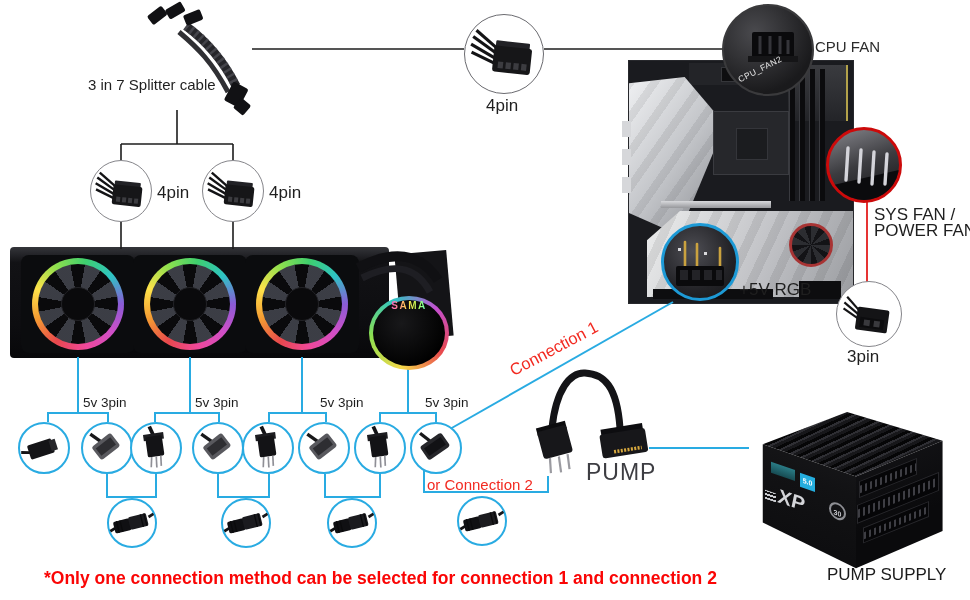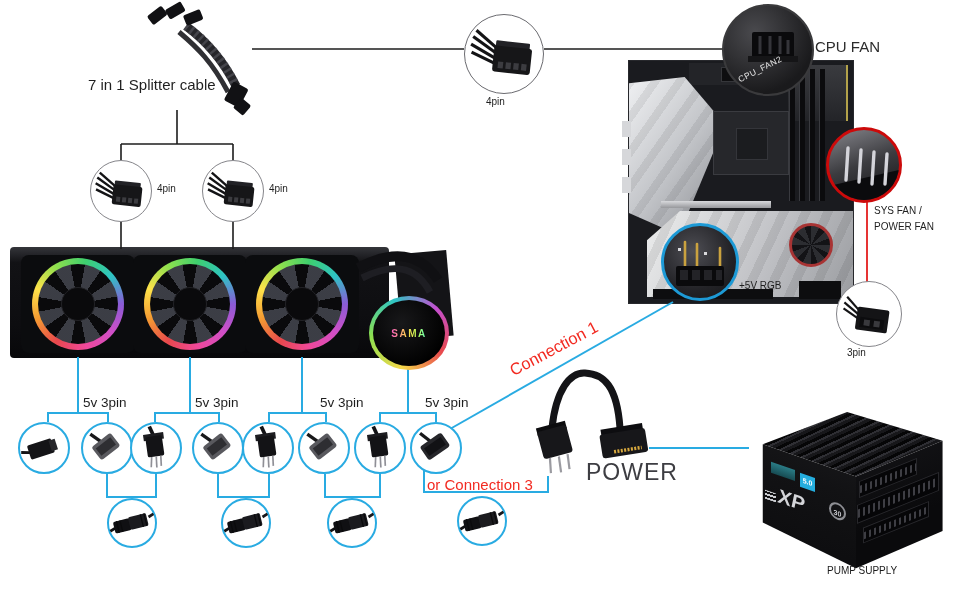--- a/index.html
+++ b/index.html
@@ -1,19 +1,19 @@
 <!DOCTYPE html>
 <html><head>
 <meta charset="utf-8">
 <style>
   html,body{margin:0;padding:0;background:#fff;}
   #canvas{position:relative;width:970px;height:600px;background:#fff;overflow:hidden;
           font-family:"Liberation Sans",sans-serif;}
   .abs{position:absolute;}
-  .lbl{position:absolute;color:#1f1f1f;font-size:10px;white-space:nowrap;z-index:8;}
+  .lbl{position:absolute;color:#1f1f1f;font-size:17px;white-space:nowrap;z-index:8;}
   svg{display:block;}
   
   .circ{position:absolute;border-radius:50%;background:#fff;box-sizing:border-box;z-index:6;}
   .circ-gray{border:1.6px solid #85858a;}
   .circ-blue{border:2px solid #29abe2;}
   .circ-photo{overflow:hidden;background:#202023;}
   
   .radiator{left:10px;top:247px;width:379px;height:111px;border-radius:4px;z-index:3;
             background:linear-gradient(#34353a,#121215 14%,#0d0d10 70%,#08080a);}
   .fan{position:absolute;width:114px;height:98px;border-radius:8px;background:#0b0c0e;z-index:4;}
@@ -23,21 +23,21 @@
   .blades{position:absolute;inset:6px;border-radius:50%;background:
         repeating-conic-gradient(from 10deg,rgba(62,64,72,.95) 0deg 24deg,rgba(10,10,12,1) 24deg 45deg),#0d0e10;}
   .hub{position:absolute;left:50%;top:50%;width:32px;height:32px;border-radius:50%;
        transform:translate(-50%,-50%);background:#0a0a0c;border:1px solid #222226;}
   .pump-block{left:398px;top:252px;width:52px;height:86px;background:#141417;
               transform:rotate(-5deg);z-index:3;}
   .pump{left:369px;top:296px;width:80px;height:74px;border-radius:50%;z-index:5;
         background:conic-gradient(from 120deg,#e8484d,#f5d84a,#8ee04e,#2ec4c4,#c44fd0,#e8484d);}
   .pump-face{position:absolute;inset:4px;border-radius:50%;
         background:radial-gradient(circle at 40% 35%,#18181a,#000 75%);
-        display:flex;align-items:center;justify-content:center;}
+        display:flex;align-items:flex-start;justify-content:center;}
   .sama-text{font-weight:bold;font-size:10px;letter-spacing:1.5px;
         background:linear-gradient(90deg,#ff5bc8,#ffd84a 45%,#b8ff5a 75%,#5affd0);
         -webkit-background-clip:text;background-clip:text;color:transparent;}
   
   .mobo{left:628px;top:60px;width:226px;height:244px;background:#1a1b1f;z-index:3;
         border:1px solid #27282c;box-sizing:border-box;}
   .mobo>div{position:absolute;}
   .m-vrm{left:0;top:16px;width:96px;height:158px;
      background:repeating-linear-gradient(125deg,rgba(0,0,0,.07) 0 8px,transparent 8px 20px),
                 linear-gradient(125deg,#f0f1f3,#c3c5c9 50%,#898b90);
@@ -166,37 +166,38 @@
         </g>
       </g>
       <g transform="rotate(-9 625 444)">
         <rect x="603" y="426" width="42" height="8" fill="#0d0d10"></rect>
         <rect x="601" y="431" width="46" height="24" rx="3" fill="#17171a"></rect>
         <line x1="613" y1="450" x2="641" y2="450" stroke="#d8a93e" stroke-width="3.5" stroke-dasharray="2 1.4"></line>
       </g>
     </g>
   </svg>
 
-  <div class="lbl" style="left:88px;top:76px;font-size:15px;">7 in 1 Splitter cable</div>
+  <div class="lbl" style="left:88px;top:76px;font-size:15px;">3 in 7 Splitter cable</div>
   <div class="lbl" style="left:157px;top:183px;">4pin</div>
   <div class="lbl" style="left:269px;top:183px;">4pin</div>
   <div class="lbl" style="left:486px;top:96px;">4pin</div>
   <div class="lbl" style="left:815px;top:38px;font-size:15px;color:#2c2c2c;">CPU FAN</div>
   <div class="lbl" style="left:874px;top:205px;">SYS FAN /</div>
   <div class="lbl" style="left:874px;top:221px;">POWER FAN</div>
   <div class="lbl" style="left:739px;top:280px;">+5V RGB</div>
   <div class="lbl" style="left:847px;top:347px;">3pin</div>
   <div class="lbl" style="left:83px;top:395px;font-size:13.5px;">5v 3pin</div>
   <div class="lbl" style="left:195px;top:395px;font-size:13.5px;">5v 3pin</div>
   <div class="lbl" style="left:320px;top:395px;font-size:13.5px;">5v 3pin</div>
   <div class="lbl" style="left:425px;top:395px;font-size:13.5px;">5v 3pin</div>
   <div class="lbl conn1">Connection 1</div>
-  <div class="lbl conn2">or Connection 3</div>
-  <div class="lbl sata-lbl">POWER</div>
+  <div class="lbl conn2">or Connection 2</div>
+  <div class="lbl sata-lbl">PUMP</div>
   <div class="lbl" style="left:827px;top:565px;color:#1b1b1b;">PUMP SUPPLY</div>
+  <div class="lbl footnote">*Only one connection method can be selected for connection 1 and connection 2</div>
 
   <div class="circ circ-gray" style="left:90px;top:160px;width:62px;height:62px;">
     <svg width="59" height="59" viewBox="0 0 59 59">
       <g transform="rotate(6 30 30)">
         <g stroke="#131315" stroke-width="2.4">
           <line x1="24" y1="26" x2="7" y2="14"></line>
             <line x1="24" y1="30" x2="5" y2="19"></line>
           <line x1="24" y1="34" x2="4" y2="25"></line>
             <line x1="24" y1="38" x2="5" y2="31"></line>
         </g>

